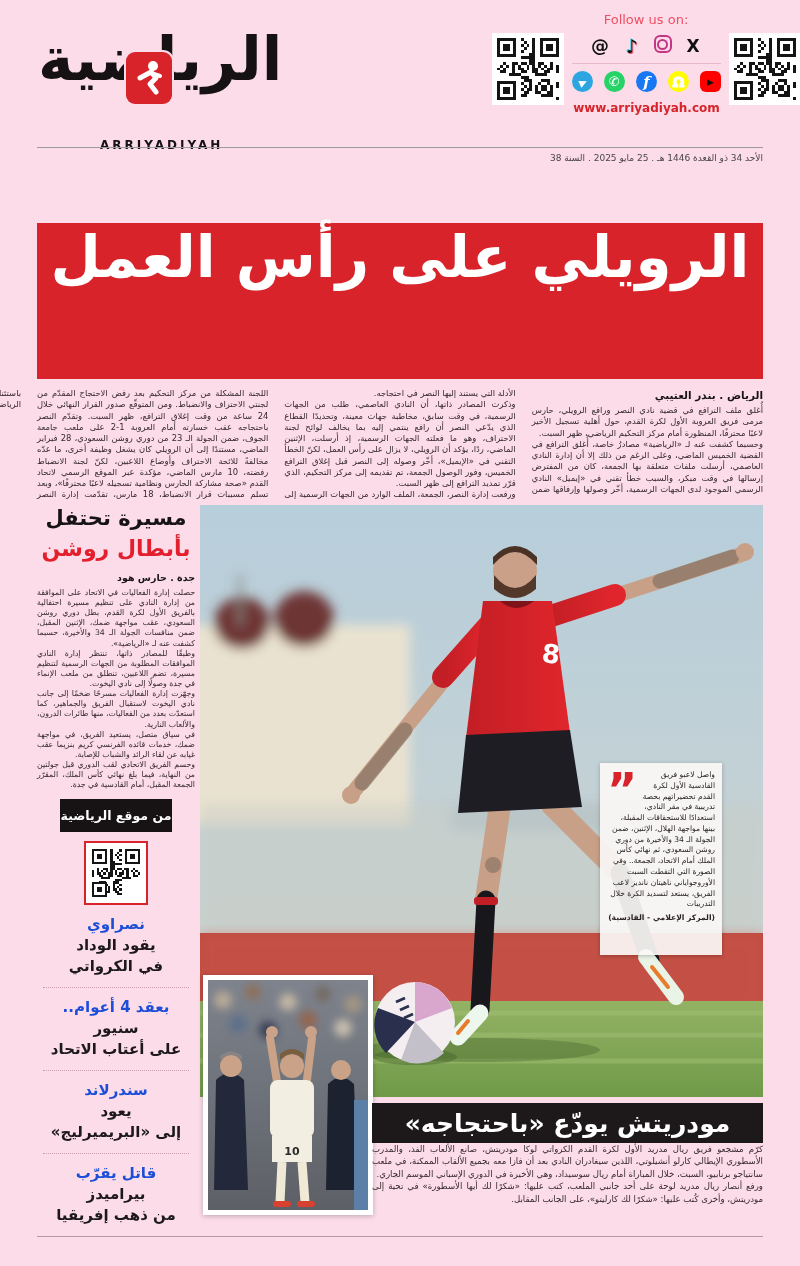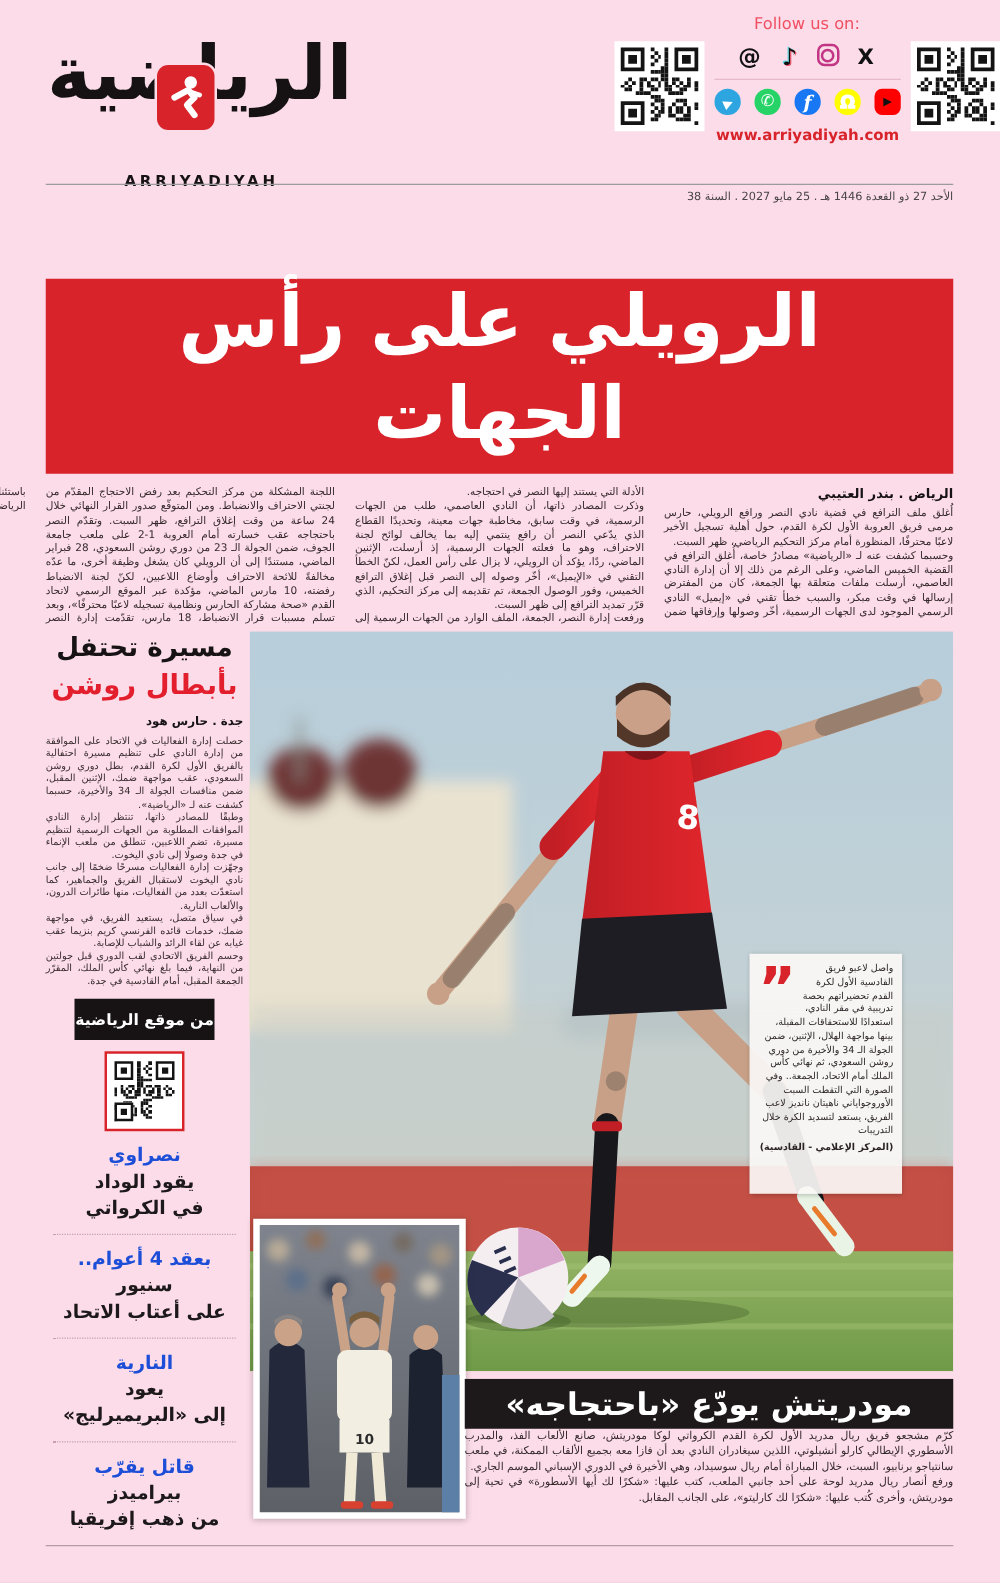--- a/index.html
+++ b/index.html
@@ -386,25 +386,25 @@
               <i style="grid-row:21;grid-column:21"></i>
             </div>
             <i class="f tl"></i>
             <i class="f tr"></i>
             <i class="f bl"></i>
         </div>
       </div>
     </div>
 
     <div class="hrule"></div>
-    <div class="dateline">الأحد 27 ذو القعدة 1446 هـ . 25 مايو 2027 . السنة 38</div>
+    <div class="dateline">الأحد 34 ذو القعدة 1446 هـ . 25 مايو 2025 . السنة 38</div>
   </header>
 
   <div class="headline">
-    <div class="l2">الرويلي على رأس الجهات</div>
+    <div class="l2">الرويلي على رأس العمل</div>
   </div>
 
   <div class="intro">
     <div class="byline">الرياض . بندر العتيبي</div>
     <div class="prewrap">أُغلق ملف الترافع في قضية نادي النصر ورافع الرويلي، حارس مرمى فريق العروبة الأول لكرة القدم، حول أهلية تسجيل الأخير لاعبًا محترفًا، المنظورة أمام مركز التحكيم الرياضي، ظهر السبت.
 وحسبما كشفت عنه لـ «الرياضية» مصادرُ خاصة، أُغلق الترافع في القضية الخميس الماضي، وعلى الرغم من ذلك إلا أن إدارة النادي العاصمي، أرسلت ملفات متعلقة بها الجمعة، كان من المفترض إرسالها في وقت مبكر، والسبب خطأ تقني في «إيميل» النادي الرسمي الموجود لدى الجهات الرسمية، أخّر وصولها وإرفاقها ضمن الأدلة التي يستند إليها النصر في احتجاجه.
 وذكرت المصادر ذاتها، أن النادي العاصمي، طلب من الجهات الرسمية، في وقت سابق، مخاطبة جهات معينة، وتحديدًا القطاع الذي يدّعي النصر أن رافع ينتمي إليه بما يخالف لوائح لجنة الاحتراف، وهو ما فعلته الجهات الرسمية، إذ أرسلت، الإثنين الماضي، ردًا، يؤكد أن الرويلي، لا يزال على رأس العمل، لكنّ الخطأ التقني في «الإيميل»، أخّر وصوله إلى النصر قبل إغلاق الترافع الخميس، وفور الوصول الجمعة، تم تقديمه إلى مركز التحكيم، الذي قرّر تمديد الترافع إلى ظهر السبت.
 ورفعت إدارة النصر، الجمعة، الملف الوارد من الجهات الرسمية إلى اللجنة المشكلة من مركز التحكيم بعد رفض الاحتجاج المقدّم من لجنتي الاحتراف والانضباط. ومن المتوقّع صدور القرار النهائي خلال 24 ساعة من وقت إغلاق الترافع، ظهر السبت. وتقدّم النصر باحتجاجه عقب خسارته أمام العروبة 1-2 على ملعب جامعة الجوف، ضمن الجولة الـ 23 من دوري روشن السعودي، 28 فبراير الماضي، مستندًا إلى أن الرويلي كان يشغل وظيفة أخرى، ما عدّه مخالفةً للائحة الاحتراف وأوضاع اللاعبين، لكنّ لجنة الانضباط رفضته، 10 مارس الماضي، مؤكدة عبر الموقع الرسمي لاتحاد القدم «صحة مشاركة الحارس ونظامية تسجيله لاعبًا محترفًا»، وبعد تسلم مسببات قرار الانضباط، 18 مارس، تقدّمت إدارة النصر باستئناف رسمي، لكنّه رُفض أيضًا قبل أن تتوجّه إلى مركز التحكيم الرياضي.</div>
   </div>
 
@@ -548,21 +548,21 @@
       <span class="b">في الكرواتي</span>
     </div>
     <div class="sb-div"></div>
     <div class="brief">
       <span class="r">بعقد 4 أعوام..</span>
       <span class="b">سنيور</span>
       <span class="b">على أعتاب الاتحاد</span>
     </div>
     <div class="sb-div"></div>
     <div class="brief">
-      <span class="r">النارية</span>
+      <span class="r">سندرلاند</span>
       <span class="b">يعود</span>
       <span class="b">إلى «البريميرليج»</span>
     </div>
     <div class="sb-div"></div>
     <div class="brief">
       <span class="r">قاتل يقرّب</span>
       <span class="b">بيراميدز</span>
       <span class="b">من ذهب إفريقيا</span>
     </div>
   </aside>

